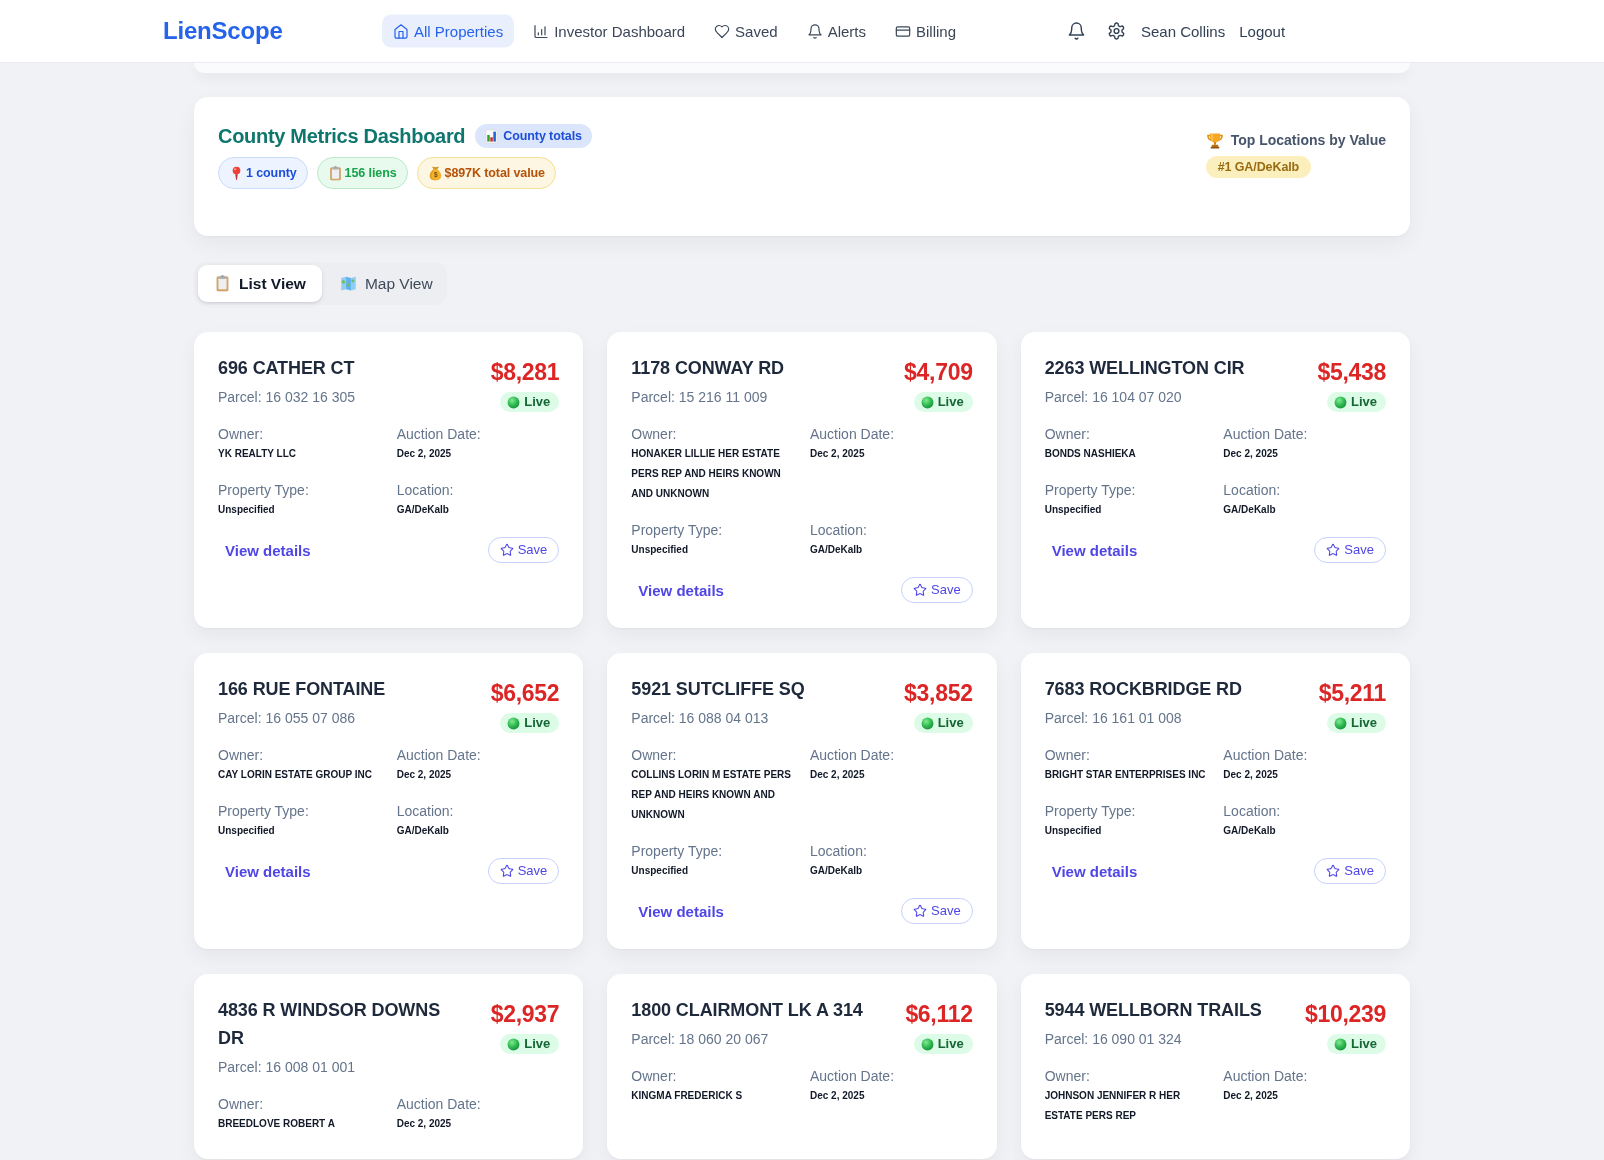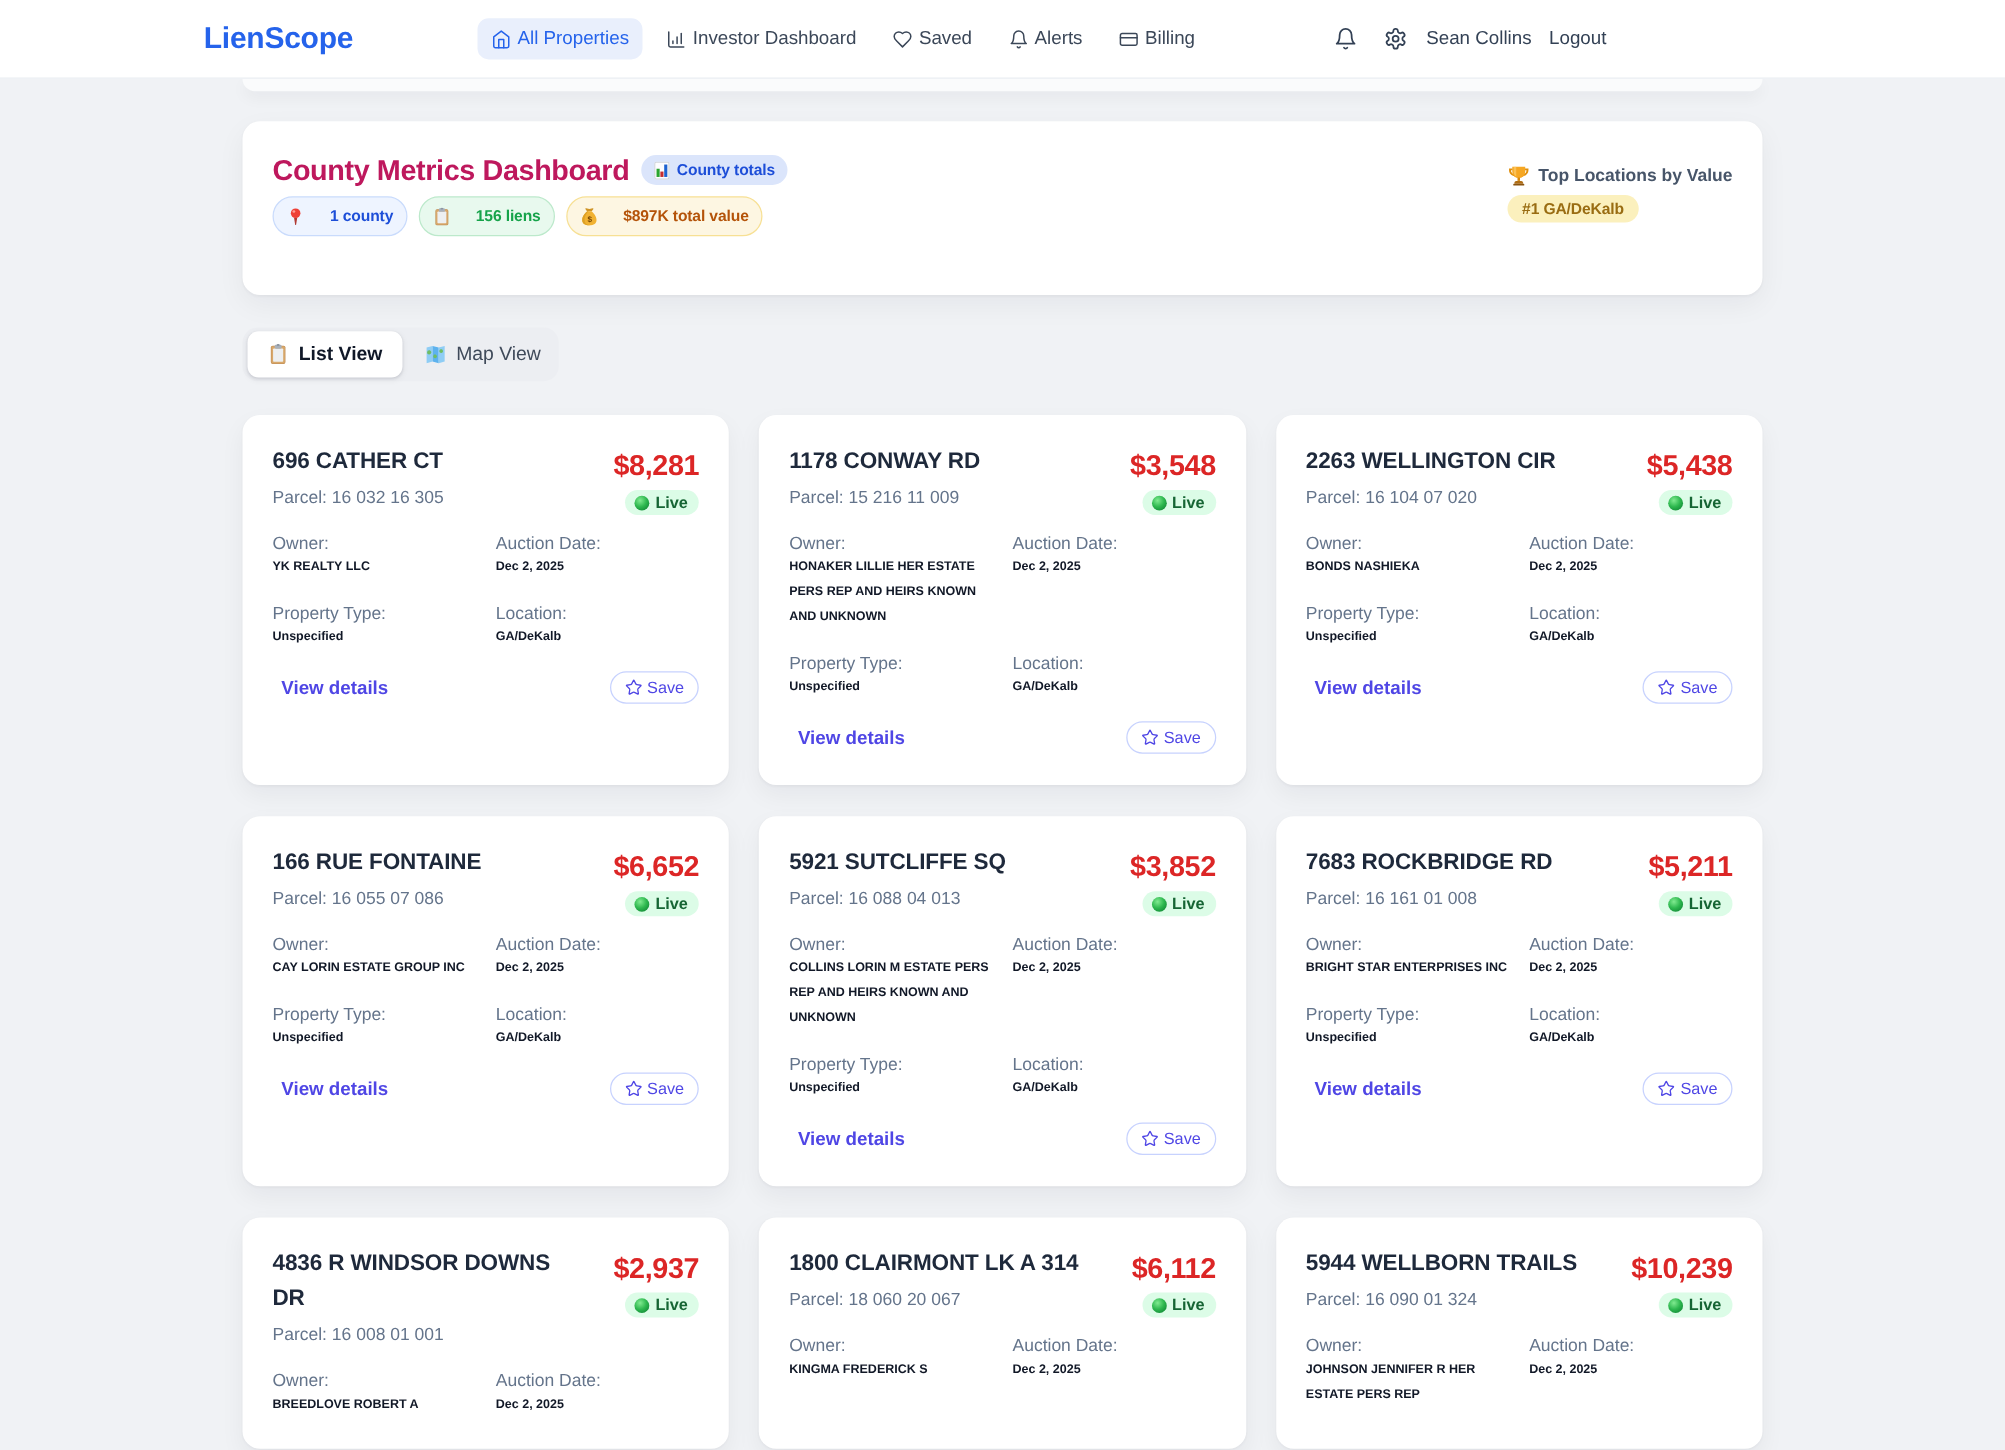--- a/index.html
+++ b/index.html
@@ -51,30 +51,30 @@
     box-shadow:0 5px 12px rgba(15,23,42,.05);
   }
 
   
   .metrics-card {
     margin-top:24px; height:139px; background:#fff; border-radius:14px;
     box-shadow:0 8px 22px rgba(15,23,42,.05), 0 1px 2px rgba(15,23,42,.03);
     padding:27px 24px 0; display:flex; justify-content:space-between; align-items:flex-start;
   }
   .metrics-title-row { display:flex; align-items:center; gap:10px; }
-  .metrics-title { font-size:23px; line-height:24px; font-weight:700; color:#be185d; letter-spacing:-0.3px; }
+  .metrics-title { font-size:20px; line-height:24px; font-weight:700; color:#0f766e; letter-spacing:-0.3px; }
   .badge-totals {
     display:inline-flex; align-items:center; gap:5px;
     background:#dbe5fb; color:#1d4ed8; font-size:12.5px; font-weight:700; letter-spacing:-0.1px;
     padding:4px 10px; border-radius:999px; line-height:16px;
   }
   .badge-totals svg { width:13px; height:15px; }
   .chips { margin-top:9px; display:flex; gap:9px; }
   .chip {
-    display:inline-flex; align-items:center; gap:20px;
+    display:inline-flex; align-items:center; gap:2px;
     font-size:12.5px; font-weight:700; padding:6.5px 10px; border-radius:999px;
     border:1px solid transparent; white-space:nowrap; line-height:17px; letter-spacing:-0.1px;
   }
   .chip svg { width:15px; height:15px; }
   .chip-blue   { background:#eef4ff; border-color:#c9dbfc; color:#1d4ed8; }
   .chip-green  { background:#e8f9ee; border-color:#bce9cb; color:#16a34a; }
   .chip-yellow { background:#fdf6e2; border-color:#f7e094; color:#b45309; }
 
   .metrics-right { margin-top:6px; display:flex; flex-direction:column; align-items:flex-start; }
   .top-loc-title { display:flex; align-items:center; gap:7px; font-size:14px; line-height:20px; font-weight:700; color:#475569; }
@@ -373,21 +373,21 @@
     </div>
   </article>
 
   <article class="pcard">
     <div class="c-head">
       <div class="c-headL">
         <h3 class="c-title">1178 CONWAY RD</h3>
         <div class="c-parcel"><span>Parcel:</span> <span>15 216 11 009</span></div>
       </div>
       <div class="c-headR">
-        <div class="c-price">$3,548</div>
+        <div class="c-price">$4,709</div>
         <div class="c-live">
           <span class="i">
                 <svg viewBox="0 0 16 16">
                   <defs>
                     <radialGradient id="gdot" cx="38%" cy="32%" r="78%">
                       <stop offset="0%" stop-color="#80ea90"></stop>
                       <stop offset="55%" stop-color="#2eb84f"></stop>
                       <stop offset="100%" stop-color="#128a36"></stop>
                     </radialGradient>
                   </defs>

